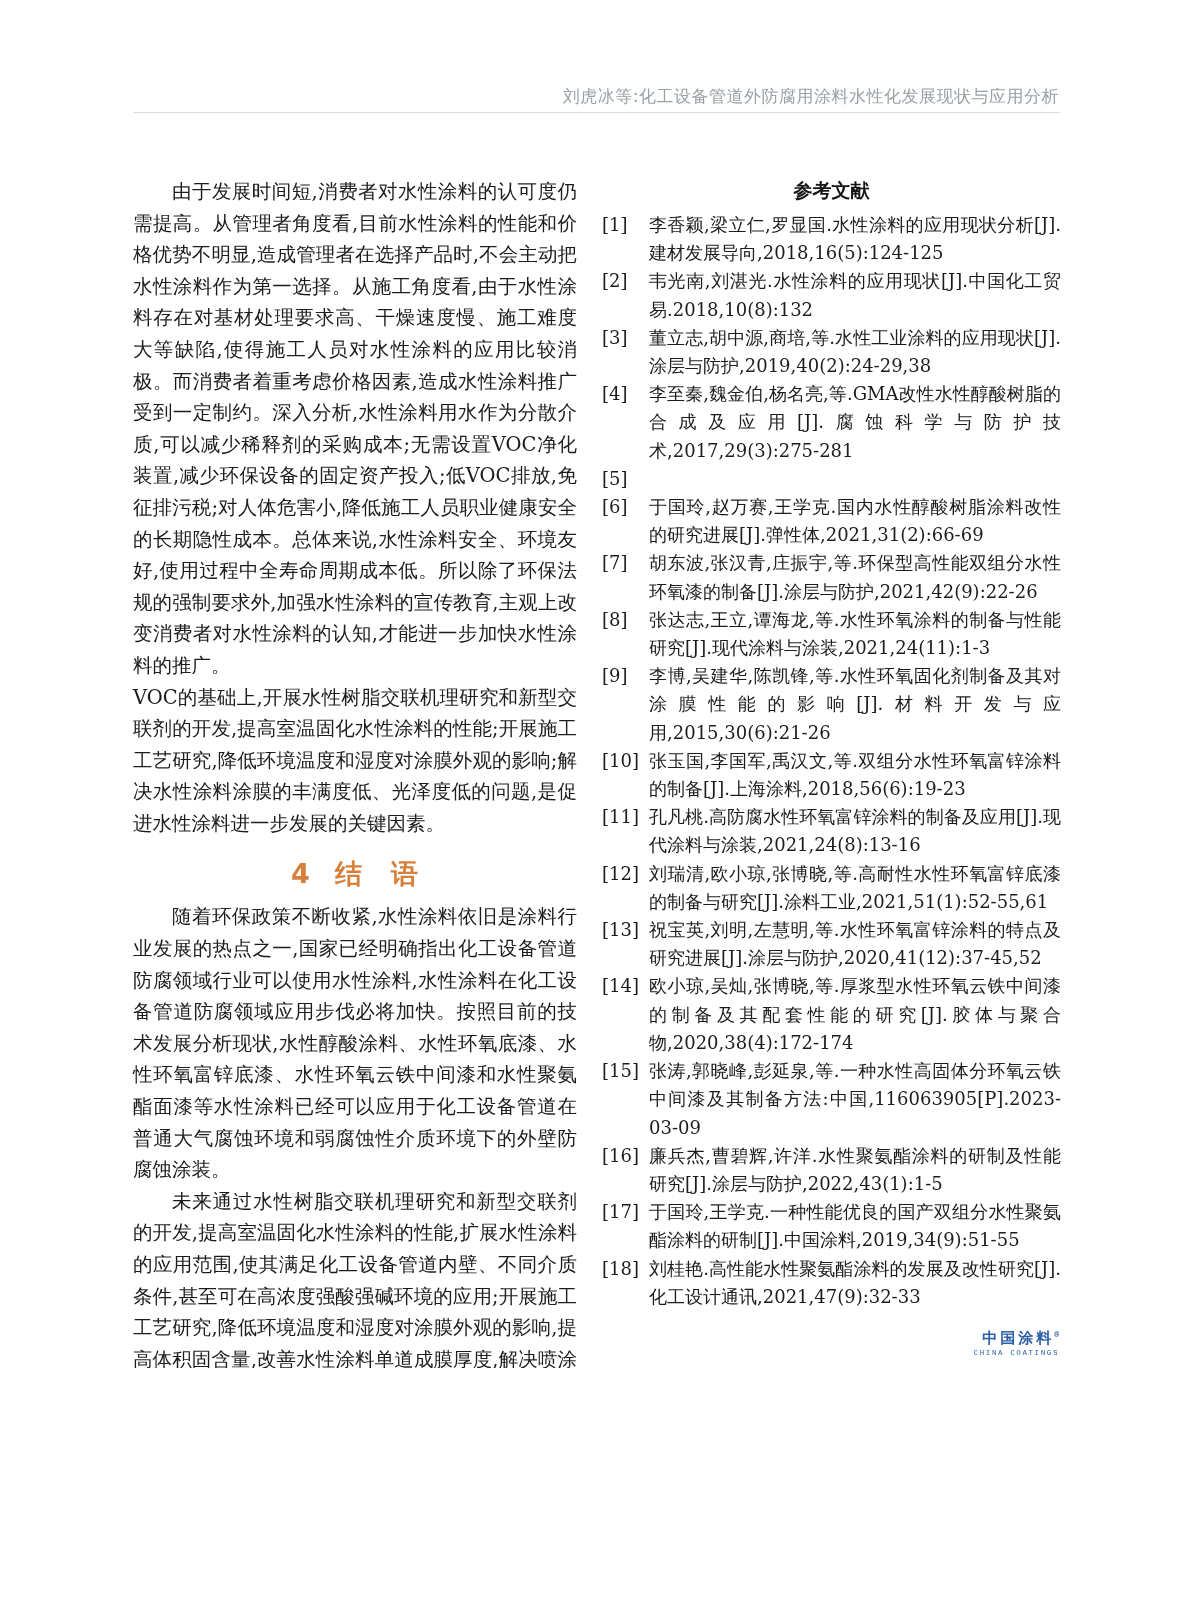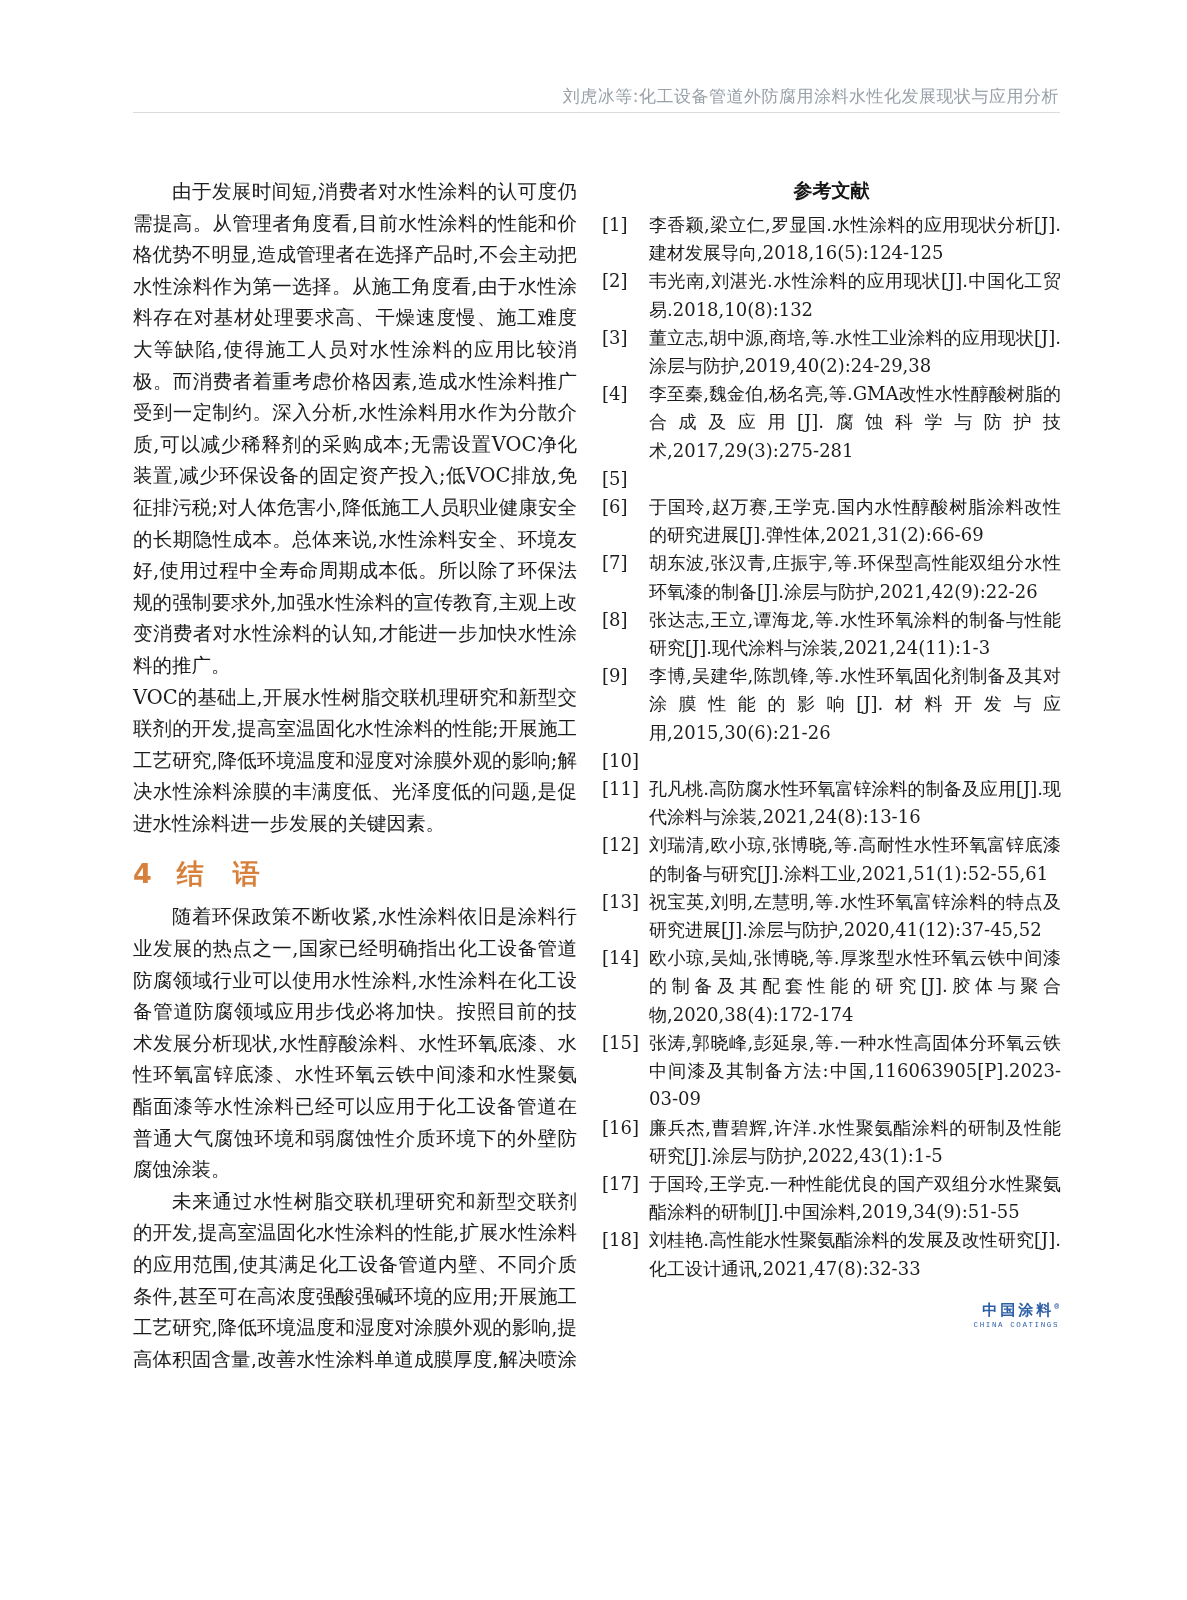--- a/index.html
+++ b/index.html
@@ -32,20 +32,21 @@
   .body-p{
     margin:0;font-size:19.5px;line-height:31.6px;
     text-align:justify;text-justify:inter-ideograph;
   }
   .indent{text-indent:2em;}
   .section-heading{
     margin:17px 0 9px 0;
     font-family:"DejaVu Sans", sans-serif;
     font-size:27px;font-weight:bold;color:#d6803c;
     letter-spacing:1px;
+    text-align:center;
   }
   .section-heading .num{margin-right:24px;}
   
   .ref-title{
     text-align:center;
     font-family:"DejaVu Sans", sans-serif;
     font-size:19px;font-weight:bold;color:#151515;
     margin:2px 0 7px 0;
   }
   .ref-item{display:flex;font-size:18px;line-height:28.2px;}
@@ -134,20 +135,21 @@
       <div class="ref-item">
         <span class="ref-label">[8]</span>
         <span class="ref-text">张达志,王立,谭海龙,等.水性环氧涂料的制备与性能研究[J].现代涂料与涂装,2021,24(11):1-3</span>
       </div>
       <div class="ref-item">
         <span class="ref-label">[9]</span>
         <span class="ref-text">李博,吴建华,陈凯锋,等.水性环氧固化剂制备及其对涂膜性能的影响[J].材料开发与应用,2015,30(6):21-26</span>
       </div>
       <div class="ref-item">
         <span class="ref-label">[10]</span>
+        <span class="ref-text">张玉国,李国军,禹汉文,等.双组分水性环氧富锌涂料的制备[J].上海涂料,2018,56(6):19-23</span>
       </div>
       <div class="ref-item">
         <span class="ref-label">[11]</span>
         <span class="ref-text">孔凡桃.高防腐水性环氧富锌涂料的制备及应用[J].现代涂料与涂装,2021,24(8):13-16</span>
       </div>
       <div class="ref-item">
         <span class="ref-label">[12]</span>
         <span class="ref-text">刘瑞清,欧小琼,张博晓,等.高耐性水性环氧富锌底漆的制备与研究[J].涂料工业,2021,51(1):52-55,61</span>
       </div>
       <div class="ref-item">
@@ -165,21 +167,21 @@
       <div class="ref-item">
         <span class="ref-label">[16]</span>
         <span class="ref-text">廉兵杰,曹碧辉,许洋.水性聚氨酯涂料的研制及性能研究[J].涂层与防护,2022,43(1):1-5</span>
       </div>
       <div class="ref-item">
         <span class="ref-label">[17]</span>
         <span class="ref-text">于国玲,王学克.一种性能优良的国产双组分水性聚氨酯涂料的研制[J].中国涂料,2019,34(9):51-55</span>
       </div>
       <div class="ref-item">
         <span class="ref-label">[18]</span>
-        <span class="ref-text">刘桂艳.高性能水性聚氨酯涂料的发展及改性研究[J].化工设计通讯,2021,47(8):32-33</span>
+        <span class="ref-text">刘桂艳.高性能水性聚氨酯涂料的发展及改性研究[J].化工设计通讯,2021,47(9):32-33</span>
       </div>
 
       <div class="logo">
         <div class="logo-cn"><span>中国涂料</span><span class="logo-reg">®</span></div>
         <div class="logo-en">CHINA COATINGS</div>
       </div>
     </div>
   </div>
 
   <div class="footer">

